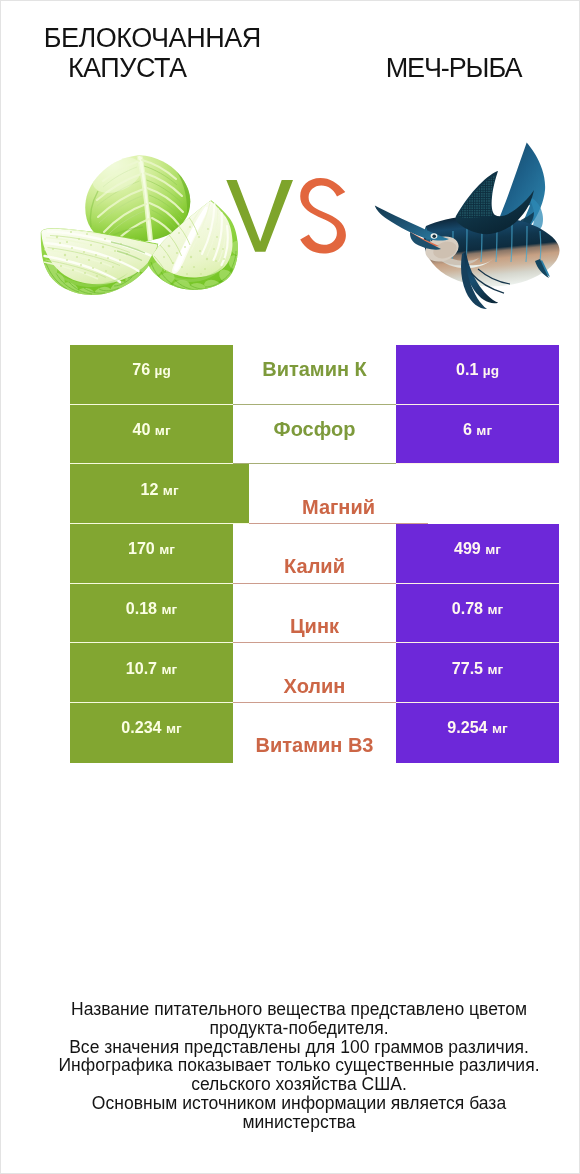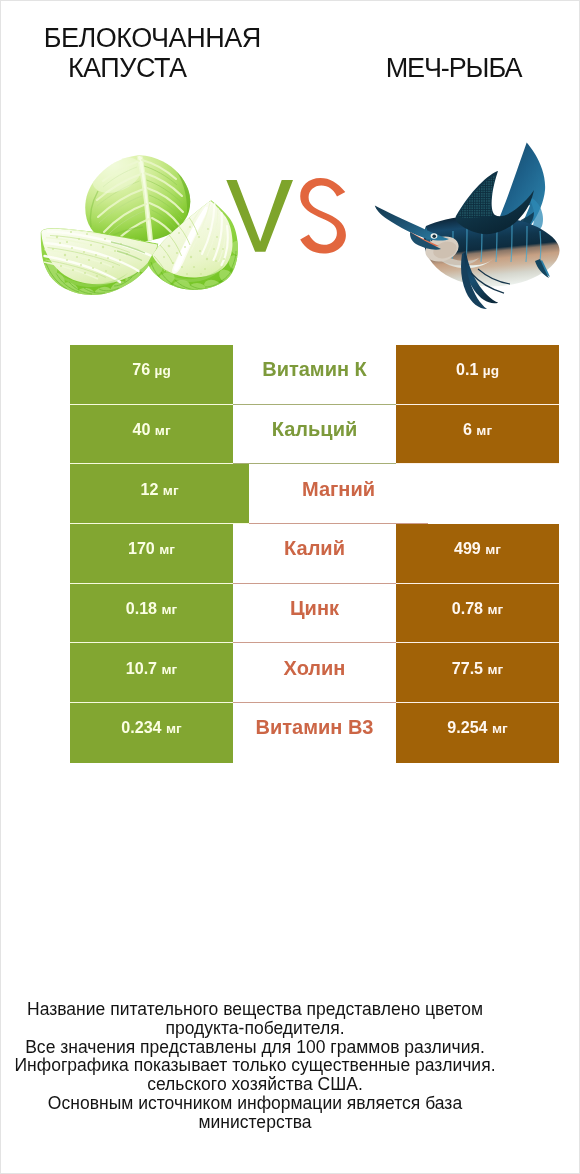--- a/index.html
+++ b/index.html
@@ -21,32 +21,32 @@
   #vs,#cabbage,#fish{position:absolute;left:0;top:0;width:578px;height:340px;overflow:visible;}
 
   
   #table{position:absolute;left:21px;top:344px;width:537px;}
   .row{position:relative;height:59.7px;display:flex;}
   .cell{display:flex;align-items:center;justify-content:center;height:100%;box-sizing:border-box;
         border-bottom:1px solid transparent;}
   .c-left{width:179px;background:#82a631;color:#fbfee4;border-bottom-color:#f6fbdd;margin-left:48px;}
   .c-mid{width:179px;background:#ffffff;}
   .row.w-green .c-mid{border-bottom-color:#a7af76;}
-  .row.w-orange .c-mid{border-bottom-color:#cd9d8e;}
-  .c-right{width:179px;background:#a16207;color:#fff7f0;border-bottom-color:#fdf1e6;}
+  .row.w-orange .c-mid{border-bottom-color:#cd9d8e;align-items:flex-end;}
+  .c-right{width:179px;background:#6d28d9;color:#fff7f0;border-bottom-color:#fdf1e6;}
   .row:last-child .cell{border-bottom-color:transparent;}
   .val{font-weight:700;font-size:16.1px;white-space:nowrap;position:relative;top:-4.5px;}
   .val .u{font-size:13.6px;}
   .nut{font-weight:700;font-size:20px;position:relative;top:-4.5px;}
   .nut.g{color:#7d9a3b;}
   .nut.o{color:#cc6646;}
 
   
   #footer{position:absolute;left:0;top:999px;width:508px;text-align:center;
-          font-size:17.5px;line-height:18.75px;color:#141414;letter-spacing:0.02px;}
+          font-size:17.5px;line-height:18.75px;color:#141414;letter-spacing:0.02px;padding-left:44px;}
 </style>
 </head>
 <body>
 
 <div id="page">
 
   <div class="title" id="title-left"><span class="l1">Белокочанная</span><span class="l2">капуста</span></div>
   <div class="title" id="title-right">Меч-рыба</div>
 
   <div id="hero">
@@ -471,21 +471,21 @@
         </div>
         <div class="cell c-right">
           <span class="val">0.1 <span class="u">µg</span></span>
         </div>
       </div>
       <div class="row w-green">
         <div class="cell c-left">
           <span class="val">40 <span class="u">мг</span></span>
         </div>
         <div class="cell c-mid">
-          <span class="nut g">Кальций</span>
+          <span class="nut g">Фосфор</span>
         </div>
         <div class="cell c-right">
           <span class="val">6 <span class="u">мг</span></span>
         </div>
       </div>
       <div class="row w-orange">
         <div class="cell c-left">
           <span class="val">12 <span class="u">мг</span></span>
         </div>
         <div class="cell c-mid">

